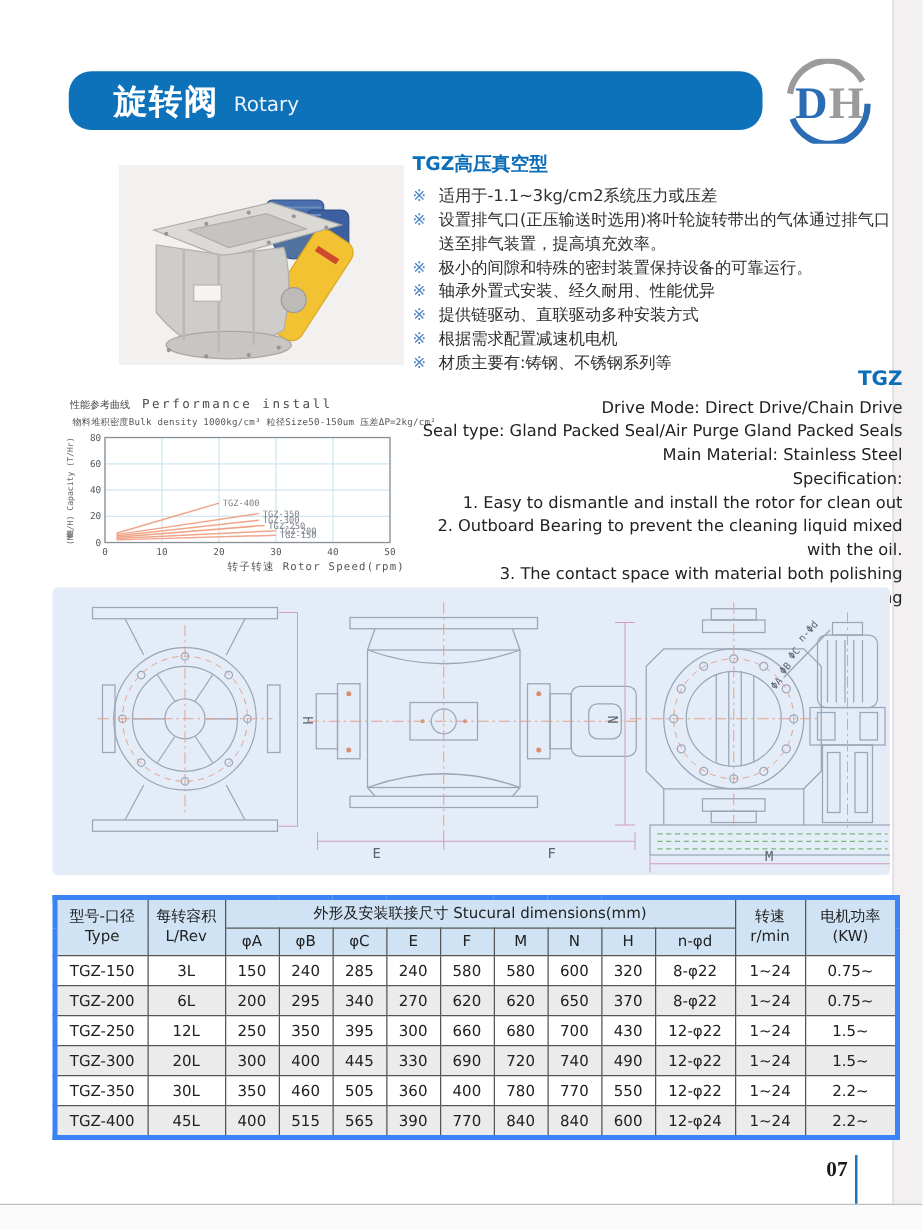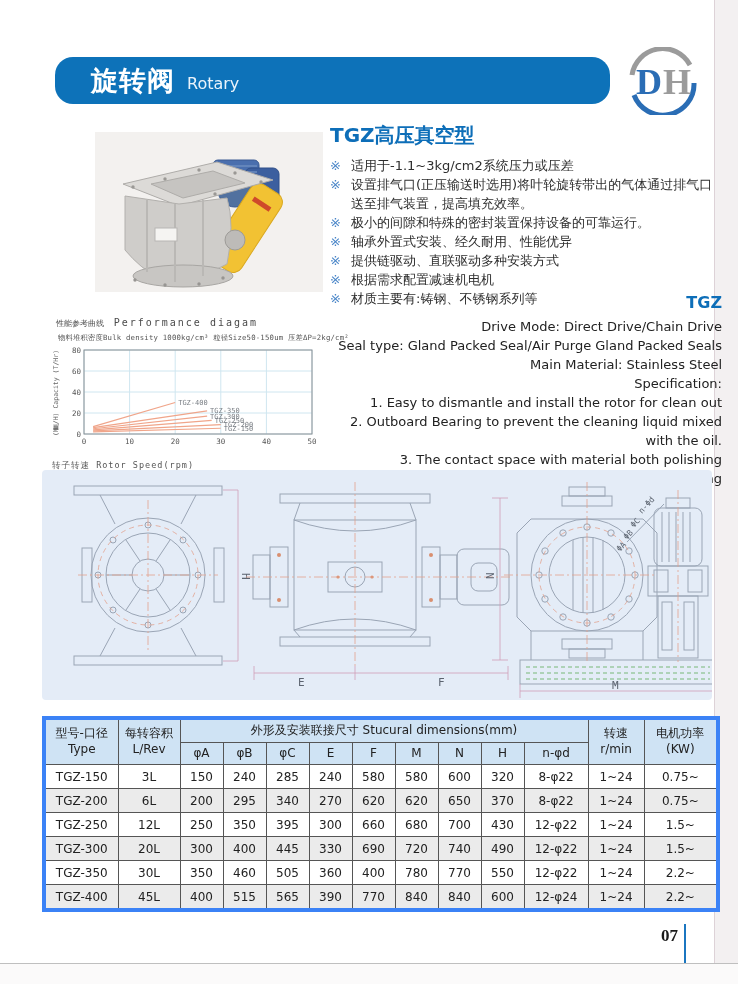--- a/index.html
+++ b/index.html
@@ -19,39 +19,39 @@
     background:#0d72b9;border-radius:18px;
     display:flex;align-items:center;
   }
   .title-cn{color:#fff;font-size:27px;font-weight:bold;margin-left:36px;letter-spacing:1px;}
   .title-en{color:#eaf3fb;font-size:16px;margin-left:12px;margin-top:6px;}
   .logo{position:absolute;left:624px;top:47px;}
   
   .photo{position:absolute;left:95px;top:132px;width:228px;height:160px;background:#f3f1ef;}
   
   .intro{position:absolute;left:330px;top:122px;width:388px;}
-  .intro-heading{color:#0d6eb8;font-size:20px;font-weight:bold;margin-bottom:7px;}
+  .intro-heading{color:#0d6eb8;font-size:15px;font-weight:bold;margin-bottom:7px;}
   .bullets{list-style:none;margin:0;padding:0;}
   .bullets li{display:flex;font-size:13px;line-height:19px;color:#2e2e2e;}
   .bullets .mark{color:#4a86c8;width:21px;flex:0 0 21px;}
   .bullets .btext{flex:1;}
   
   .chart{position:absolute;left:52px;top:311px;width:272px;}
   .chart-title{font-family:"DejaVu Sans Mono",monospace;color:#4a4a4a;margin-left:4px;white-space:nowrap;}
   .ct-cn{font-size:8px;text-align:right;}
   .ct-en{font-size:10px;letter-spacing:2px;}
   .chart-sub{font-family:"DejaVu Sans Mono",monospace;font-size:7.3px;color:#555;margin:3px 0 2px 6px;white-space:nowrap;letter-spacing:0.2px;}
   .chart-plot-wrap{position:relative;display:flex;}
   .ylab{
     writing-mode:vertical-rl;transform:rotate(180deg);
     font-family:"DejaVu Sans Mono",monospace;font-size:6.5px;color:#666;
     height:96px;flex:0 0 10px;text-align:center;
   }
   #chart-svg text{font-family:"DejaVu Sans Mono",monospace;}
-  .xlab{font-family:"DejaVu Sans Mono",monospace;font-size:8.5px;color:#555;text-align:left;margin-top:13px;letter-spacing:1px;}
+  .xlab{font-family:"DejaVu Sans Mono",monospace;font-size:8.5px;color:#555;text-align:right;margin-top:1px;letter-spacing:1px;}
   
   .specs{position:absolute;left:330px;top:293px;width:392px;text-align:right;}
   .specs-heading{color:#0d6eb8;font-size:16px;font-weight:bold;margin-bottom:5px;}
   .specs p{margin:0;font-size:13px;line-height:19px;color:#222;}
   
   .drawing-panel{
     position:absolute;left:42px;top:470px;width:670px;height:230px;
     background:#e4ecf7;border-radius:4px;
   }
   .drawing-panel svg text{font-family:"DejaVu Sans Mono",monospace;fill:#5c6470;}
@@ -162,21 +162,21 @@
       <li>
           <span class="mark">※</span>
           <span class="btext">材质主要有:铸钢、不锈钢系列等</span>
         </li>
     </ul>
   </div>
 
   <div class="chart">
     <div class="chart-title">
       <span class="ct-cn">性能参考曲线</span>
-      <span class="ct-en">Performance diagam</span>
+      <span class="ct-en">Performance install</span>
     </div>
     <div class="chart-sub">物料堆积密度Bulk density 1000kg/cm³  粒径Size50-150um  压差ΔP=2kg/cm²</div>
     <div class="chart-plot-wrap">
       <div class="ylab">产量(M³/H) Capacity (T/Hr)</div>
       <svg id="chart-svg" width="256" height="102">
           <line x1="22" y1="5" x2="22" y2="89" stroke="#cfe6f0" stroke-width="1"></line>
           <line x1="67.6" y1="5" x2="67.6" y2="89" stroke="#cfe6f0" stroke-width="1"></line>
           <line x1="113.2" y1="5" x2="113.2" y2="89" stroke="#cfe6f0" stroke-width="1"></line>
           <line x1="158.79999999999998" y1="5" x2="158.79999999999998" y2="89" stroke="#cfe6f0" stroke-width="1"></line>
           <line x1="204.4" y1="5" x2="204.4" y2="89" stroke="#cfe6f0" stroke-width="1"></line>

